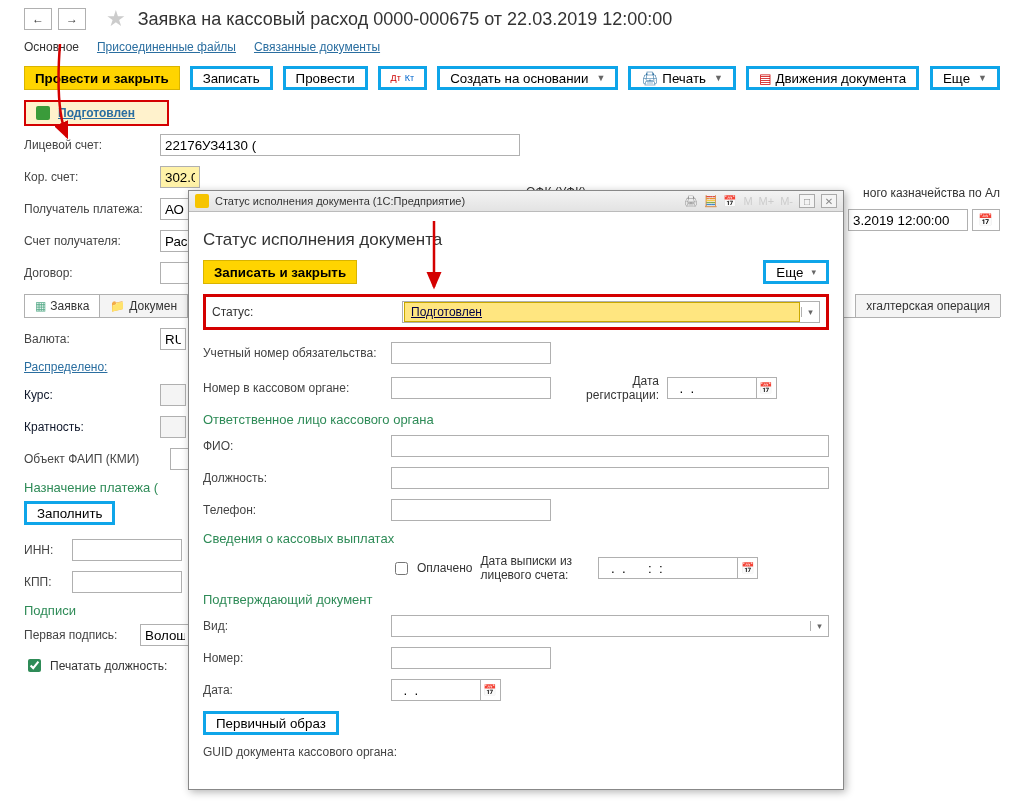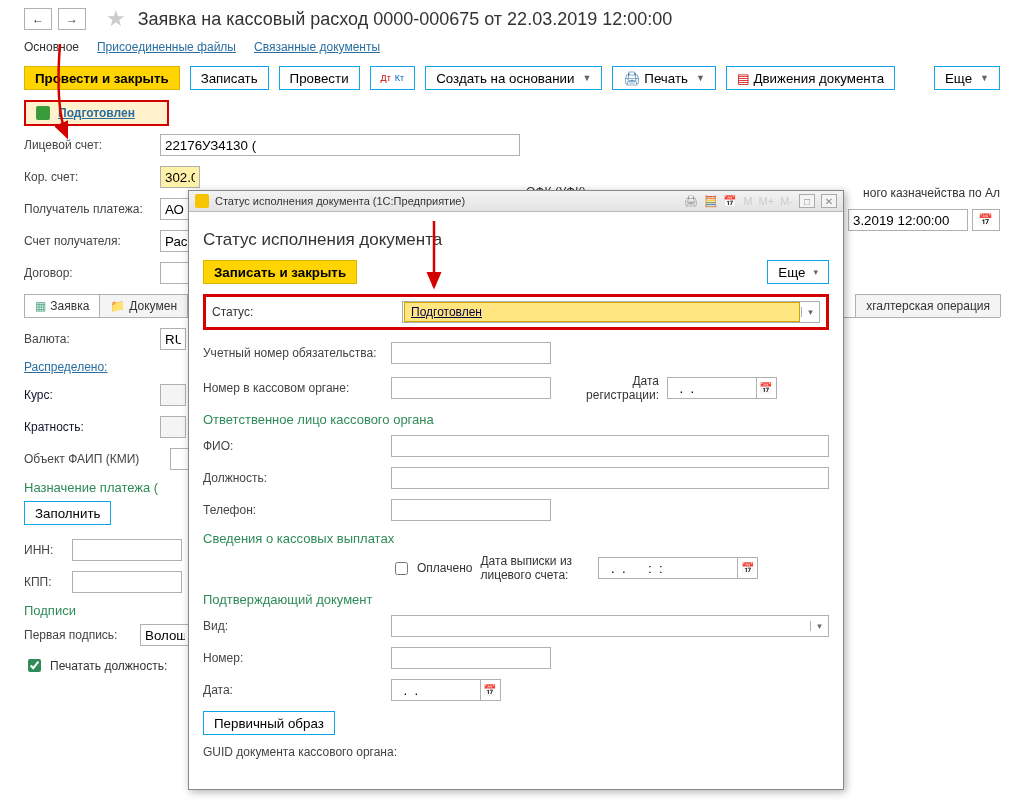--- a/index.html
+++ b/index.html
@@ -37,21 +37,21 @@
     padding: 4px 24px 6px;
     display: flex; gap: 18px;
   }
   .link-row .lnk { color: #2a6ea0; text-decoration: underline; cursor: pointer; text-align: center; }
   .link-row .lnk.active { color: #333; text-decoration: none; }
   .toolbar {
     padding: 6px 24px 10px;
     display: flex; gap: 10px; align-items: center;
   }
   .btn {
-    border: 1px solid #0ea5e9;
+    border: 3px solid #0ea5e9;
     background: #fff;
     padding: 4px 10px;
     cursor: pointer;
     display: inline-flex; align-items: center; gap: 4px;
     height: 24px;
   }
   .btn.yellow {
     background: #ffd400;
     border: 1px solid #d9b400;
     font-weight: bold;

